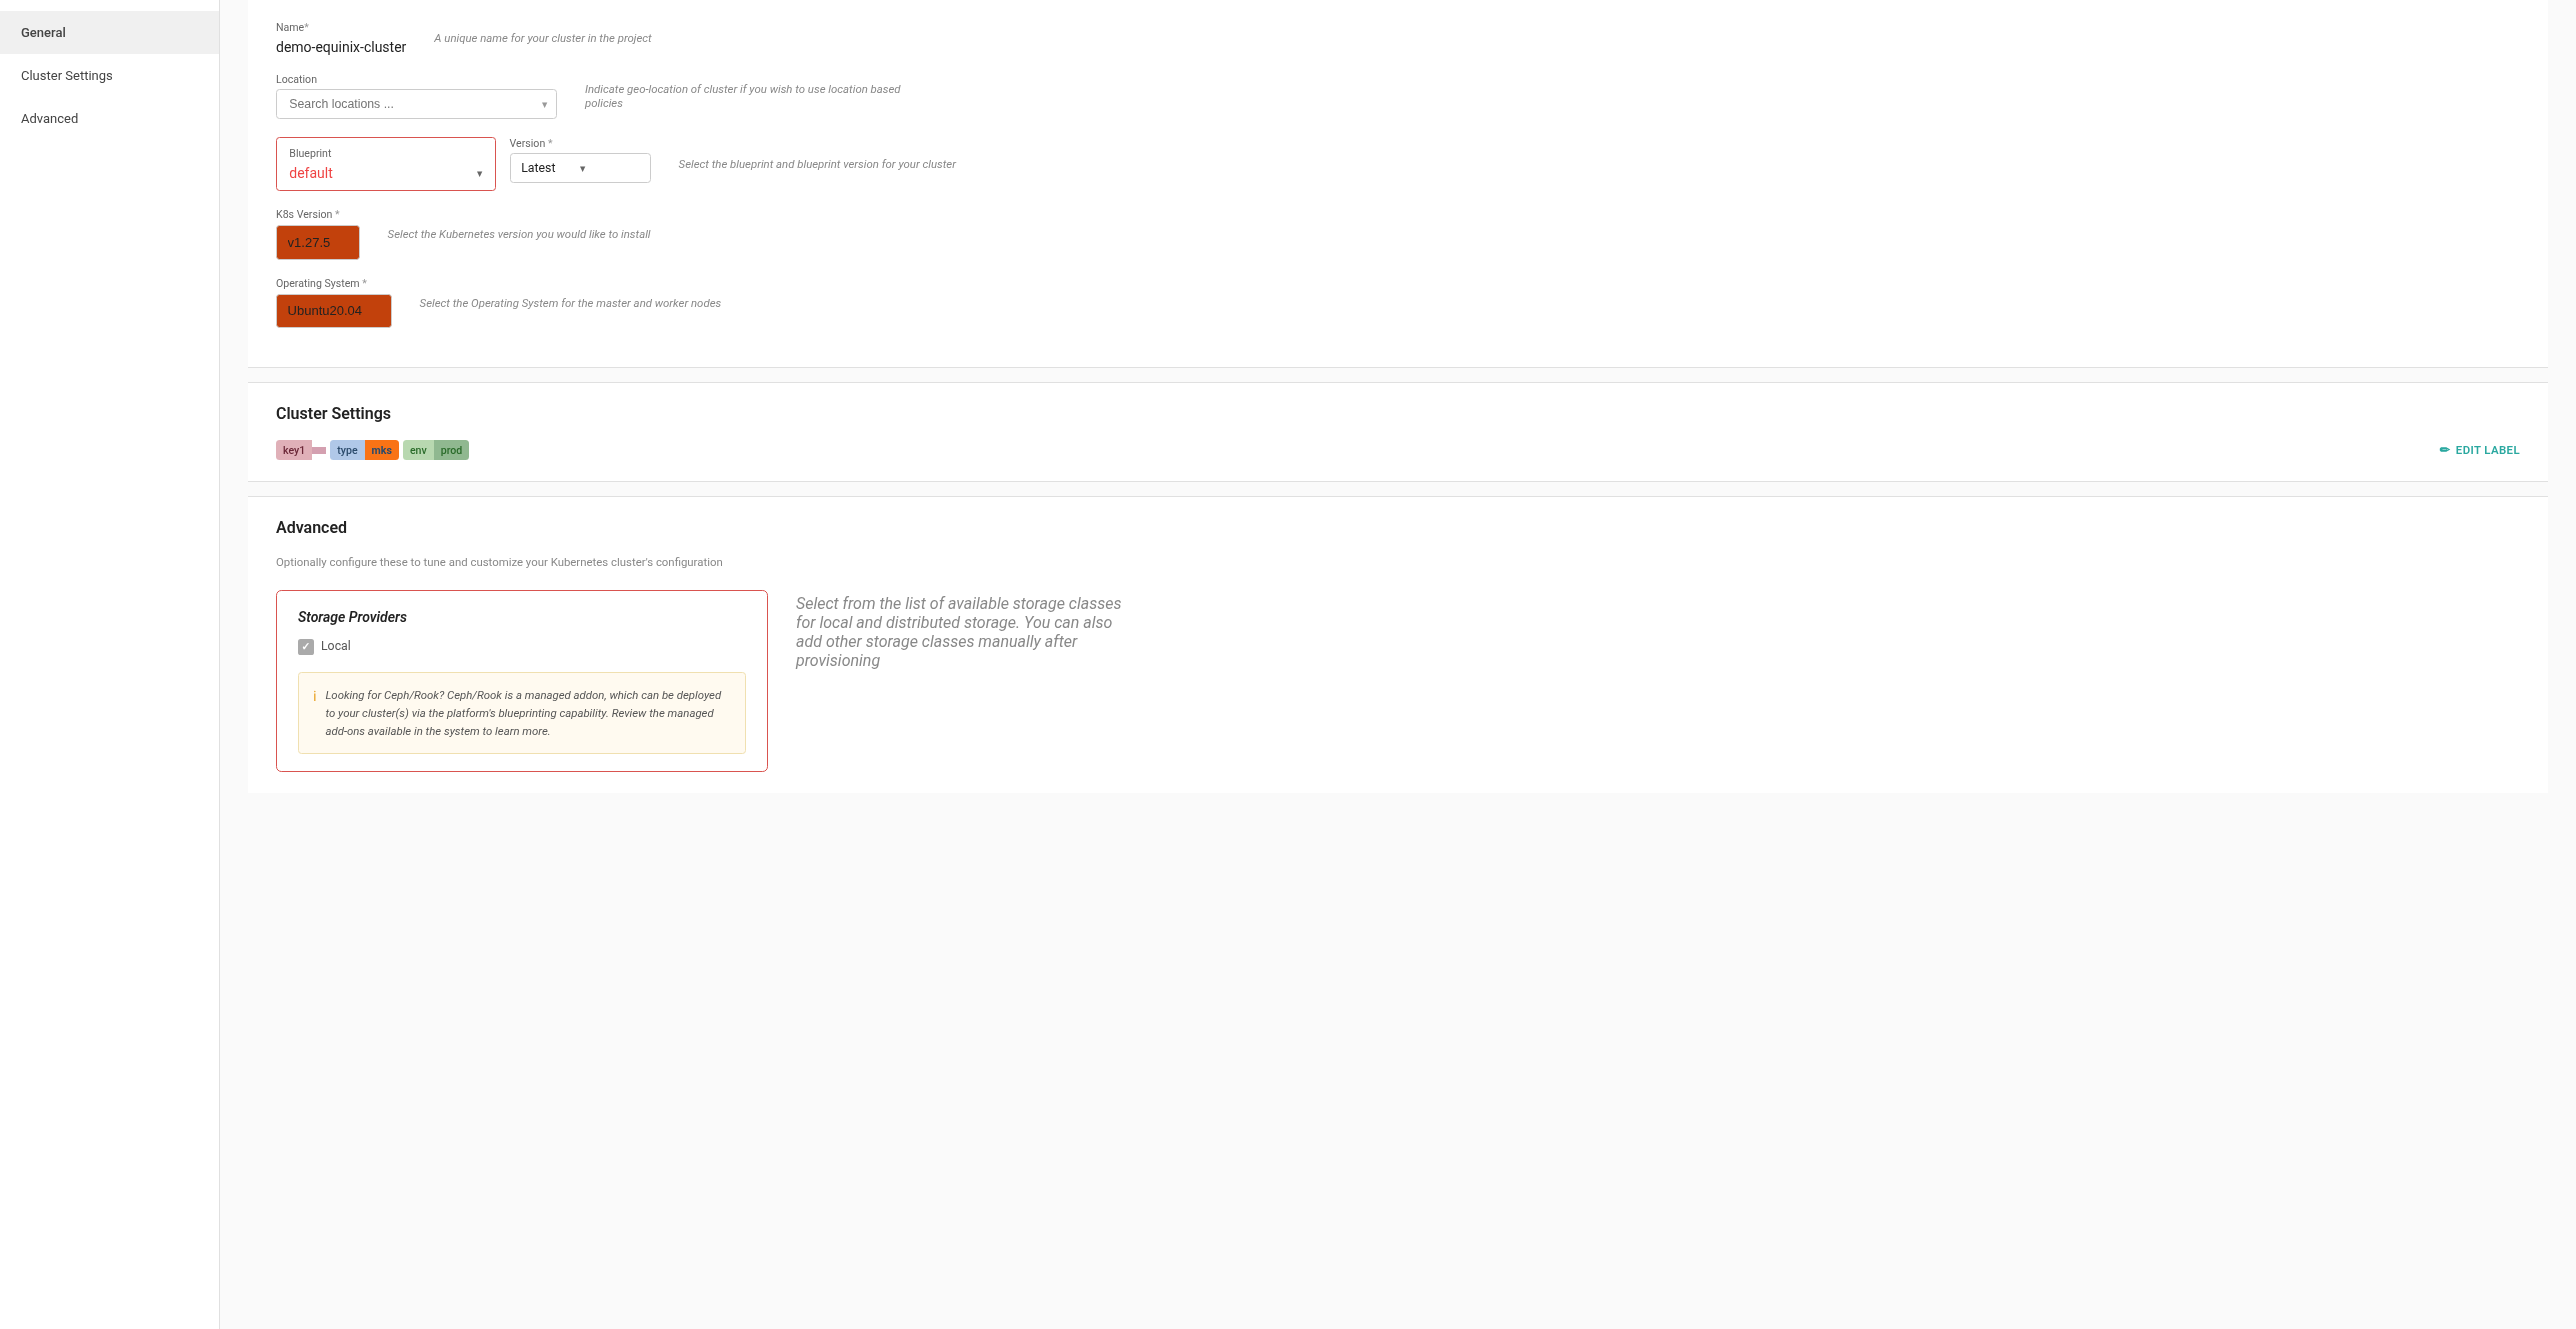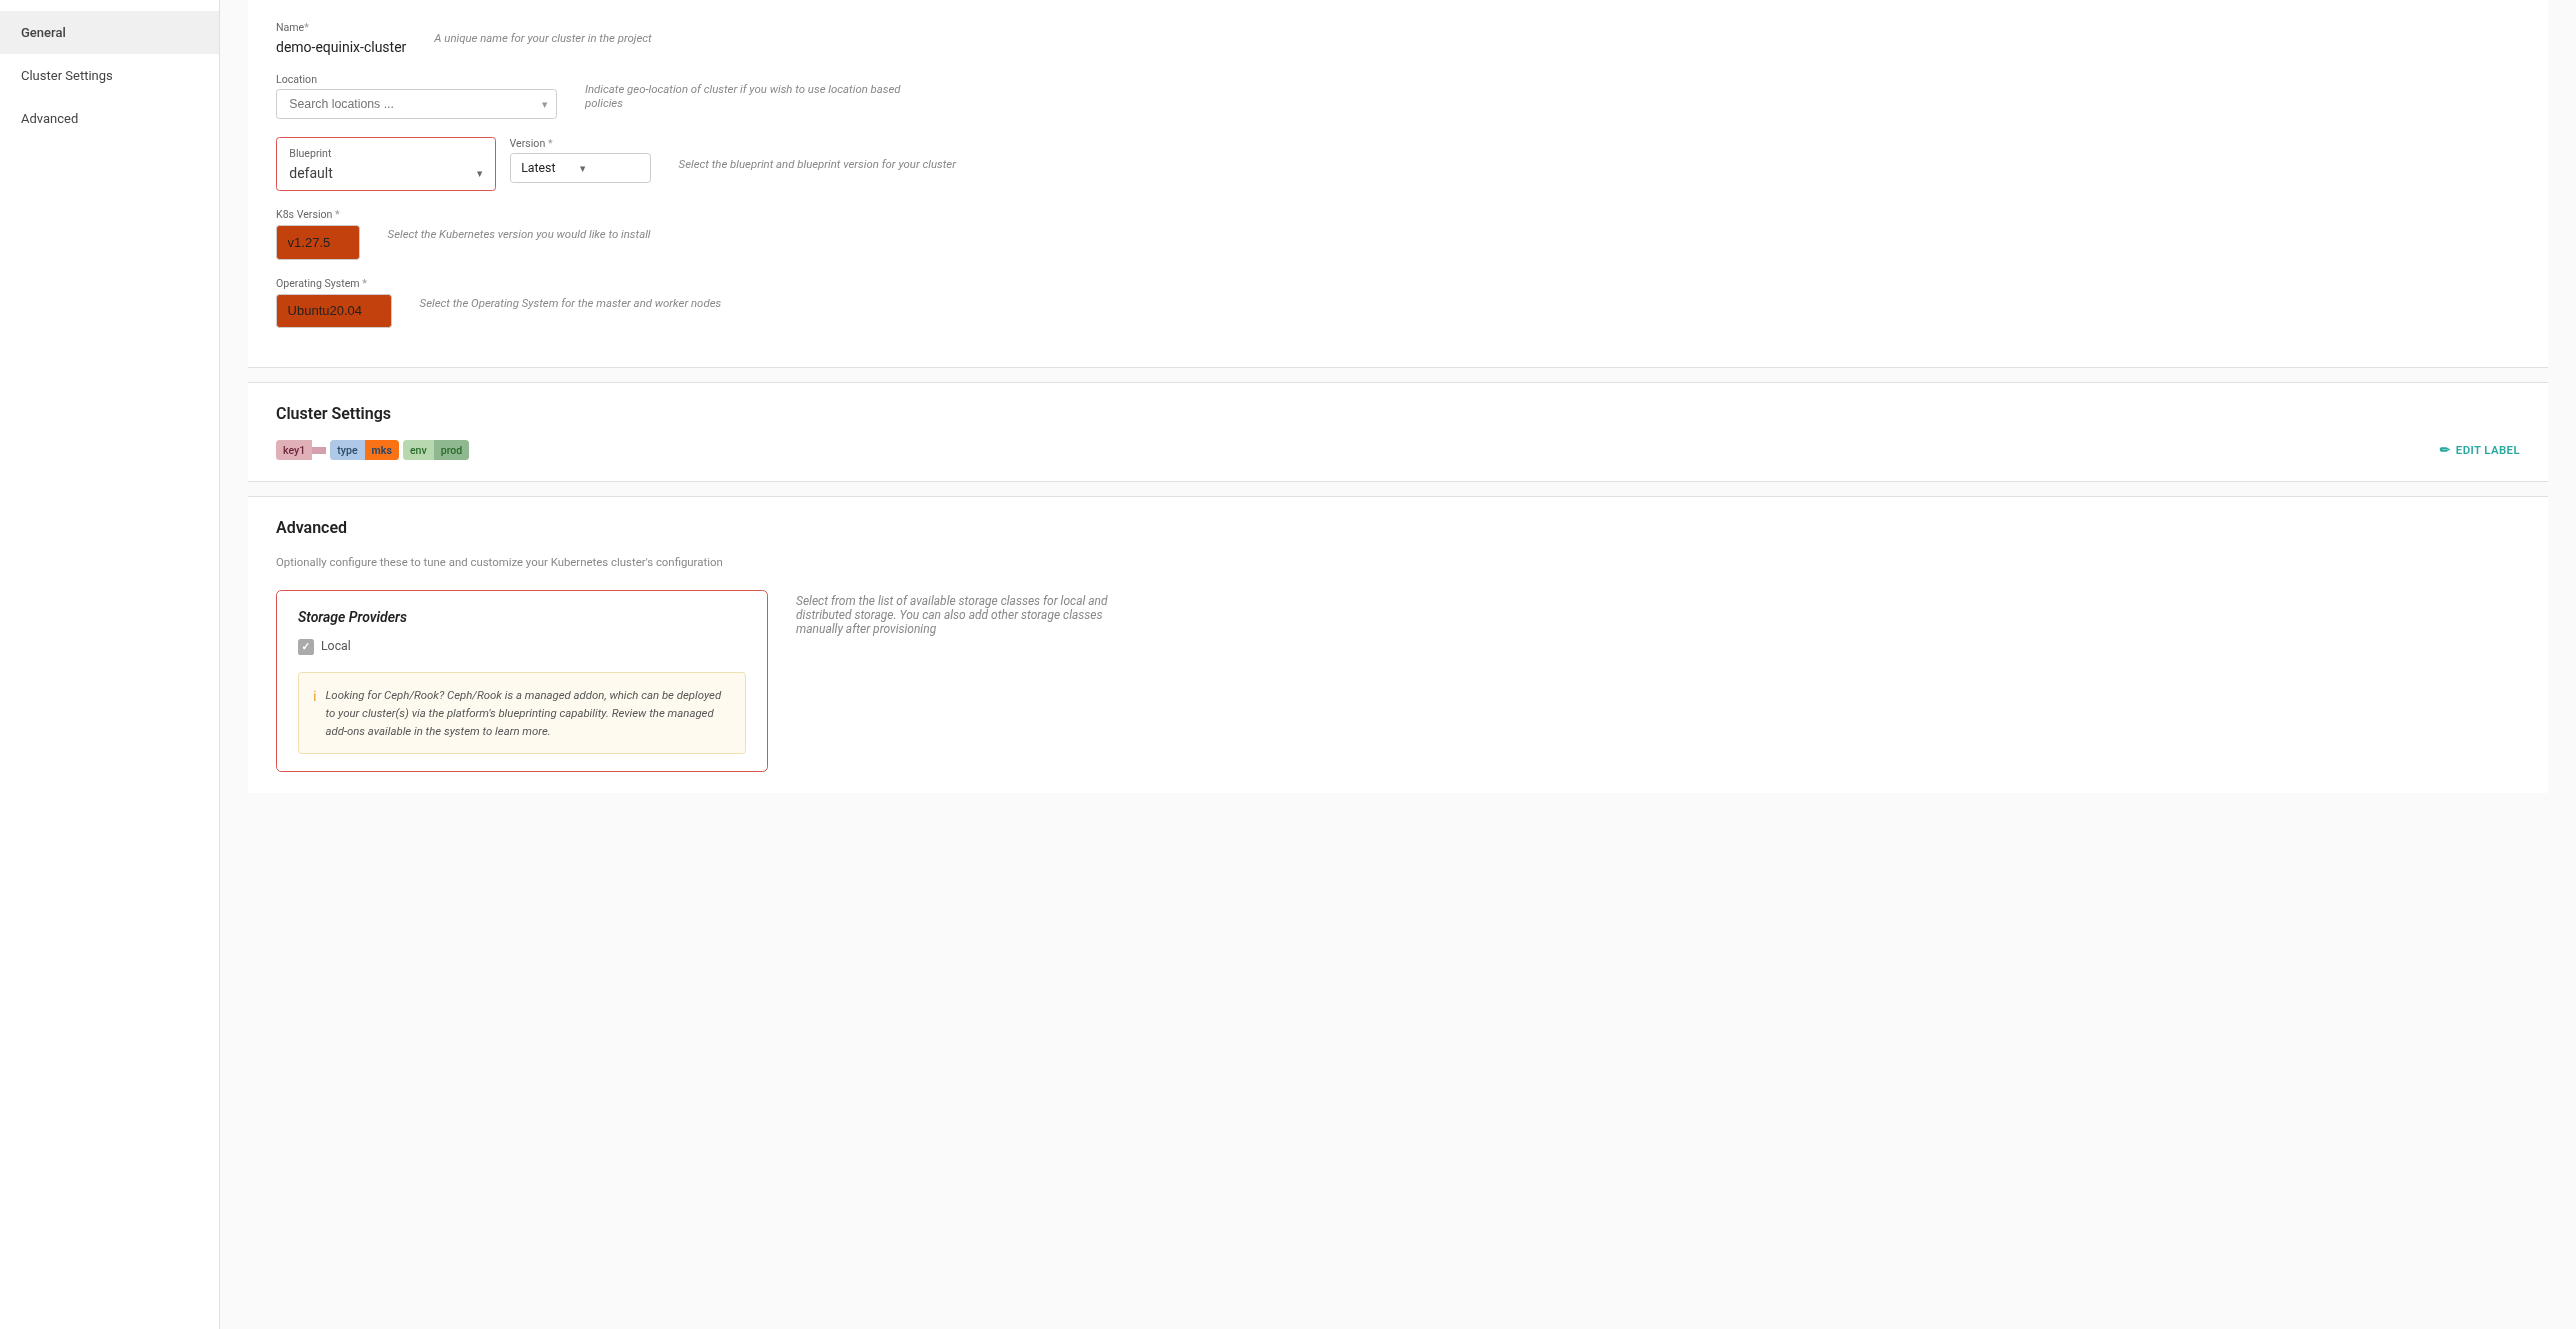--- a/index.html
+++ b/index.html
@@ -116,21 +116,21 @@
     }
     .blueprint-select {
       display: flex;
       align-items: center;
       justify-content: space-between;
       min-width: 193px;
       cursor: pointer;
     }
     .blueprint-select span {
       font-size: 14px;
-      color: #404040;
+      color: #ef4444;
     }
     .blueprint-select .chevron {
       color: #666;
       font-size: 10.6px;
       margin-left: 35px;
     }
     
     .version-box {
       display: flex;
       flex-direction: column;
@@ -298,21 +298,21 @@
       color: #555;
       font-style: italic;
       line-height: 1.6;
     }
     .storage-row {
       display: flex;
       align-items: flex-start;
       gap: 28px;
     }
     .storage-helper {
-      font-size: 12px;
+      font-size: 16px;
       color: #888;
       font-style: italic;
       max-width: 334px;
       margin-top: 3.5px;
     }
     .name-row {
       display: flex;
       align-items: flex-start;
       gap: 28px;
       margin-bottom: 17.6px;

